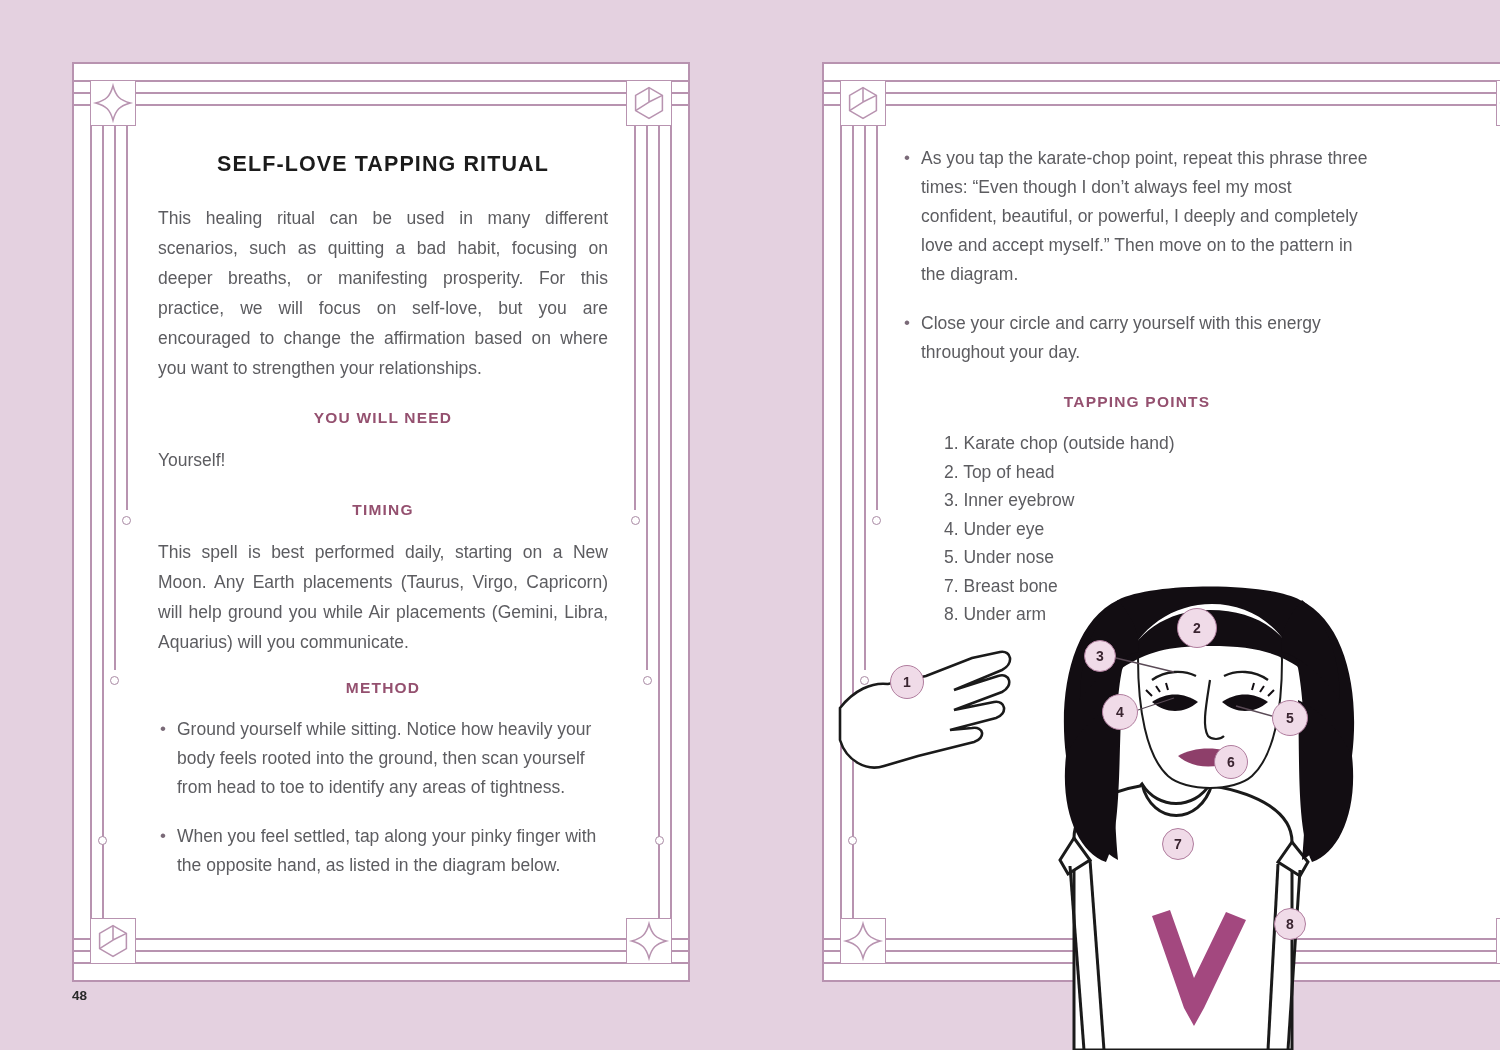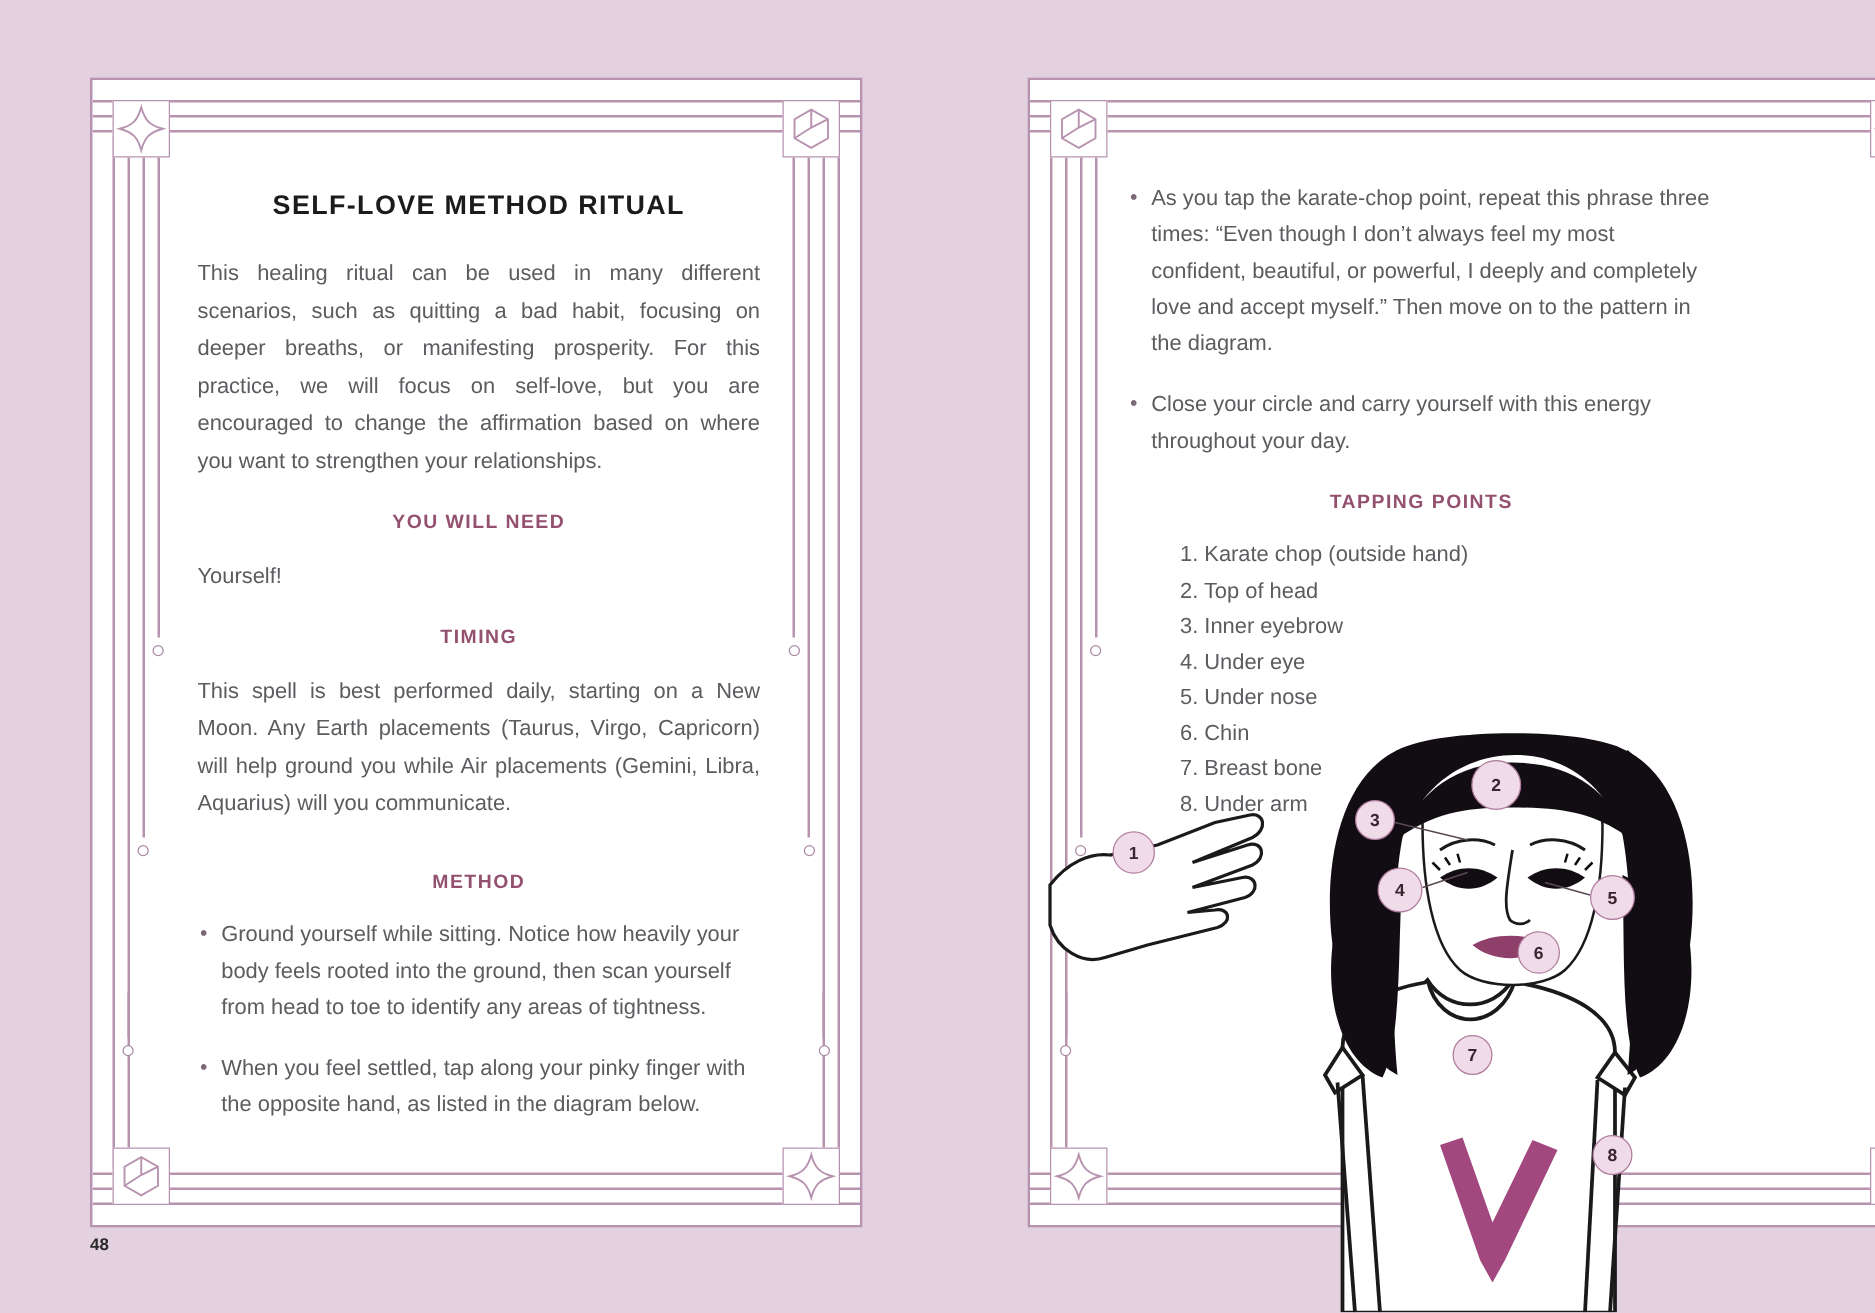--- a/index.html
+++ b/index.html
@@ -53,21 +53,21 @@
   }
   p.body{
     font-size:17.5px;line-height:30px;color:#5c5c60;
     margin:0 0 22px 0;text-align:justify;font-weight:300;
   }
   p.body.center{text-align:left;}
   h2.sub{
     font-size:15.5px;font-weight:bold;letter-spacing:1.2px;
     text-align:center;color:#94506f;margin:26px 0 18px 0;
   }
-  h2.sub.tight{margin-top:40px;}
+  h2.sub.tight{margin-top:22px;}
   ul.bullets{margin:0;padding:0;list-style:none;}
   ul.bullets li{
     position:relative;padding-left:19px;
     font-size:17.5px;line-height:29px;color:#5c5c60;font-weight:300;
     margin-bottom:20px;
   }
   ul.bullets li:before{
     content:"•";position:absolute;left:2px;top:-1px;color:#7a6a78;font-size:17px;
   }
   ol.points{
@@ -144,21 +144,21 @@
             <path d="M23 7 L23 22 M23 22 L37 15 M23 22 L9 31" fill="none" stroke="#b893b0" stroke-width="1.6"></path>
           </svg>
       </div>
       <div class="corner" style="right:16px;bottom:16px;">
         <svg viewBox="0 0 46 46">
             <path d="M23 5 C26 16 30 20 41 23 C30 26 26 30 23 41 C20 30 16 26 5 23 C16 20 20 16 23 5 Z" fill="none" stroke="#b893b0" stroke-width="1.6"></path>
           </svg>
       </div>
 
       <div class="content left">
-        <h1 class="title">SELF-LOVE METHOD RITUAL</h1>
+        <h1 class="title">SELF-LOVE TAPPING RITUAL</h1>
         <p class="body">This healing ritual can be used in many different scenarios, such as quitting a bad habit, focusing on deeper breaths, or manifesting prosperity. For this practice, we will focus on self-love, but you are encouraged to change the affirmation based on where you want to strengthen your relationships.</p>
 
         <h2 class="sub">YOU WILL NEED</h2>
         <p class="body center">Yourself!</p>
 
         <h2 class="sub">TIMING</h2>
         <p class="body">This spell is best performed daily, starting on a New Moon. Any Earth placements (Taurus, Virgo, Capricorn) will help ground you while Air placements (Gemini, Libra, Aquarius) will you communicate.</p>
 
         <h2 class="sub tight">METHOD</h2>
         <ul class="bullets">
@@ -230,21 +230,20 @@
 
         <h2 class="sub">TAPPING POINTS</h2>
 
         <div class="points-wrap">
           <ol class="points">
             <li>1. Karate chop (outside hand)</li>
             <li>2. Top of head</li>
             <li>3. Inner eyebrow</li>
             <li>4. Under eye</li>
             <li>5. Under nose</li>
-            <li>6. Chin</li>
             <li>7. Breast bone</li>
             <li>8. Under arm</li>
           </ol>
         </div>
       </div>
     </div>
   </div>
 
   <div class="illo">
     <svg width="620" height="490" viewBox="0 0 620 490">

